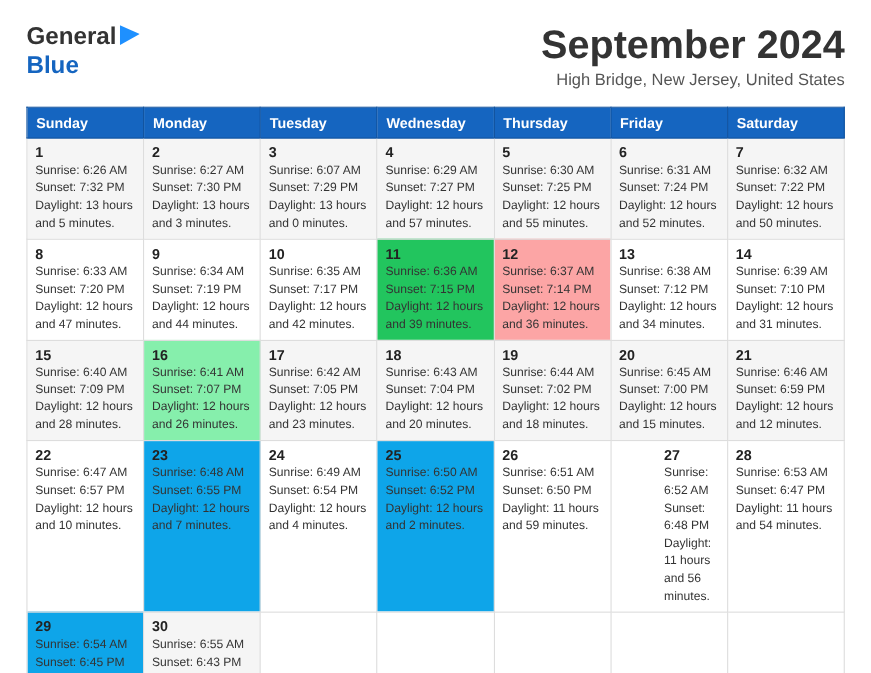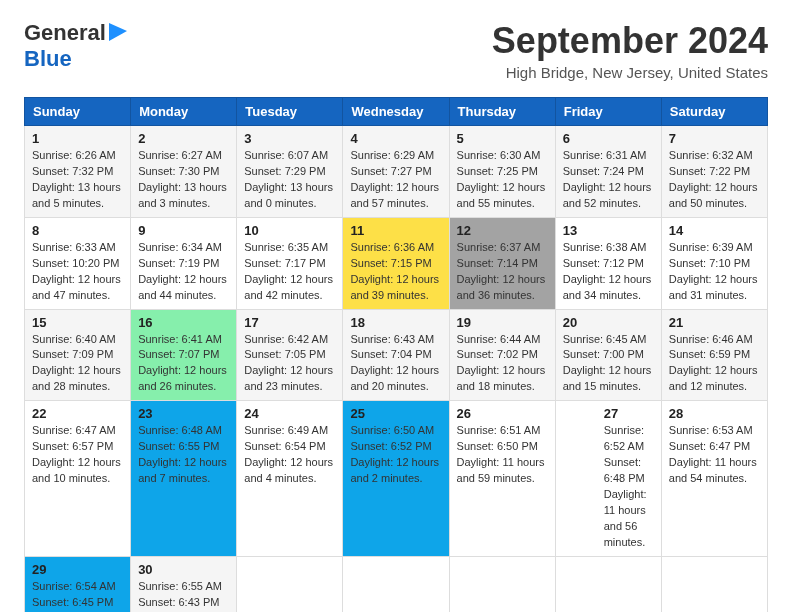--- a/index.html
+++ b/index.html
@@ -174,49 +174,49 @@
             <span>Sunset: 7:22 PM</span><br>
             <span>Daylight: 12 hours and 50 minutes.</span>
           </div>
         </td>
       </tr>
       <tr>
         <td style="background: rgb(255, 255, 255);">
           <span class="day-number">8</span>
           <div class="cell-content">
             <span>Sunrise: 6:33 AM</span><br>
-            <span>Sunset: 10:20 PM</span><br>
+            <span>Sunset: 7:20 PM</span><br>
             <span>Daylight: 12 hours and 47 minutes.</span>
           </div>
         </td>
         <td style="background: rgb(255, 255, 255);">
           <span class="day-number">9</span>
           <div class="cell-content">
             <span>Sunrise: 6:34 AM</span><br>
             <span>Sunset: 7:19 PM</span><br>
             <span>Daylight: 12 hours and 44 minutes.</span>
           </div>
         </td>
         <td style="background: rgb(255, 255, 255);">
           <span class="day-number">10</span>
           <div class="cell-content">
             <span>Sunrise: 6:35 AM</span><br>
             <span>Sunset: 7:17 PM</span><br>
             <span>Daylight: 12 hours and 42 minutes.</span>
           </div>
         </td>
-        <td style="background: #fde047;">
+        <td style="background: #22c55e;">
           <span class="day-number">11</span>
           <div class="cell-content">
             <span>Sunrise: 6:36 AM</span><br>
             <span>Sunset: 7:15 PM</span><br>
             <span>Daylight: 12 hours and 39 minutes.</span>
           </div>
         </td>
-        <td style="background: #a3a3a3; margin-left: 46px;">
+        <td style="background: #fca5a5; margin-left: 46px;">
           <span class="day-number">12</span>
           <div class="cell-content">
             <span>Sunrise: 6:37 AM</span><br>
             <span>Sunset: 7:14 PM</span><br>
             <span>Daylight: 12 hours and 36 minutes.</span>
           </div>
         </td>
         <td style="background: rgb(255, 255, 255);">
           <span class="day-number">13</span>
           <div class="cell-content">

